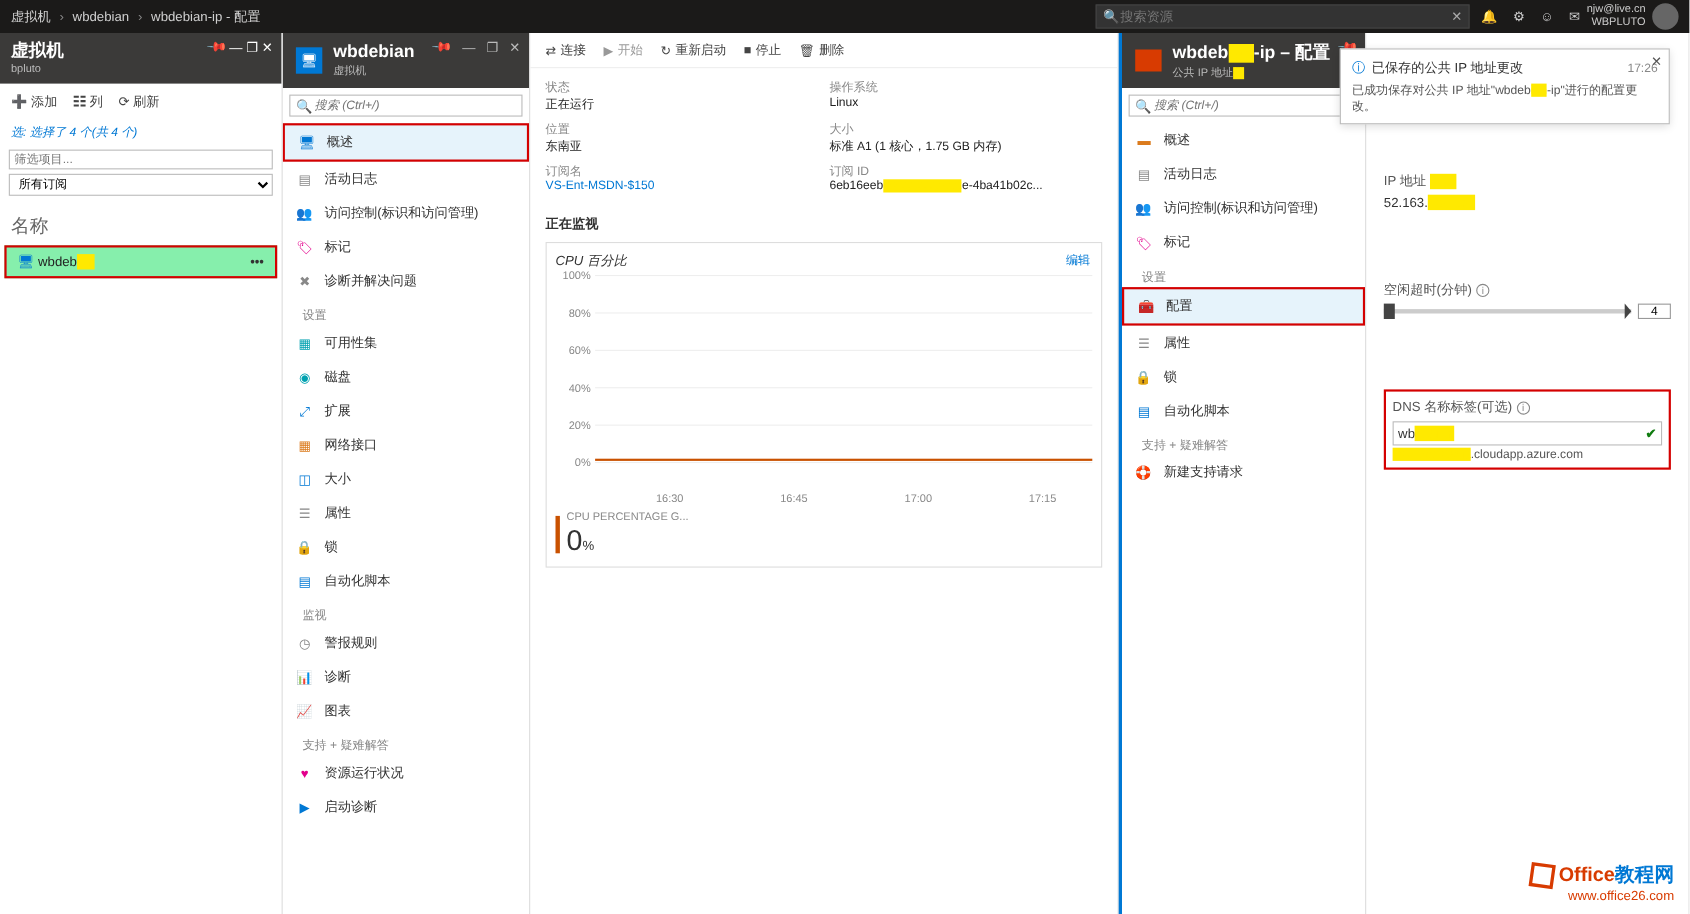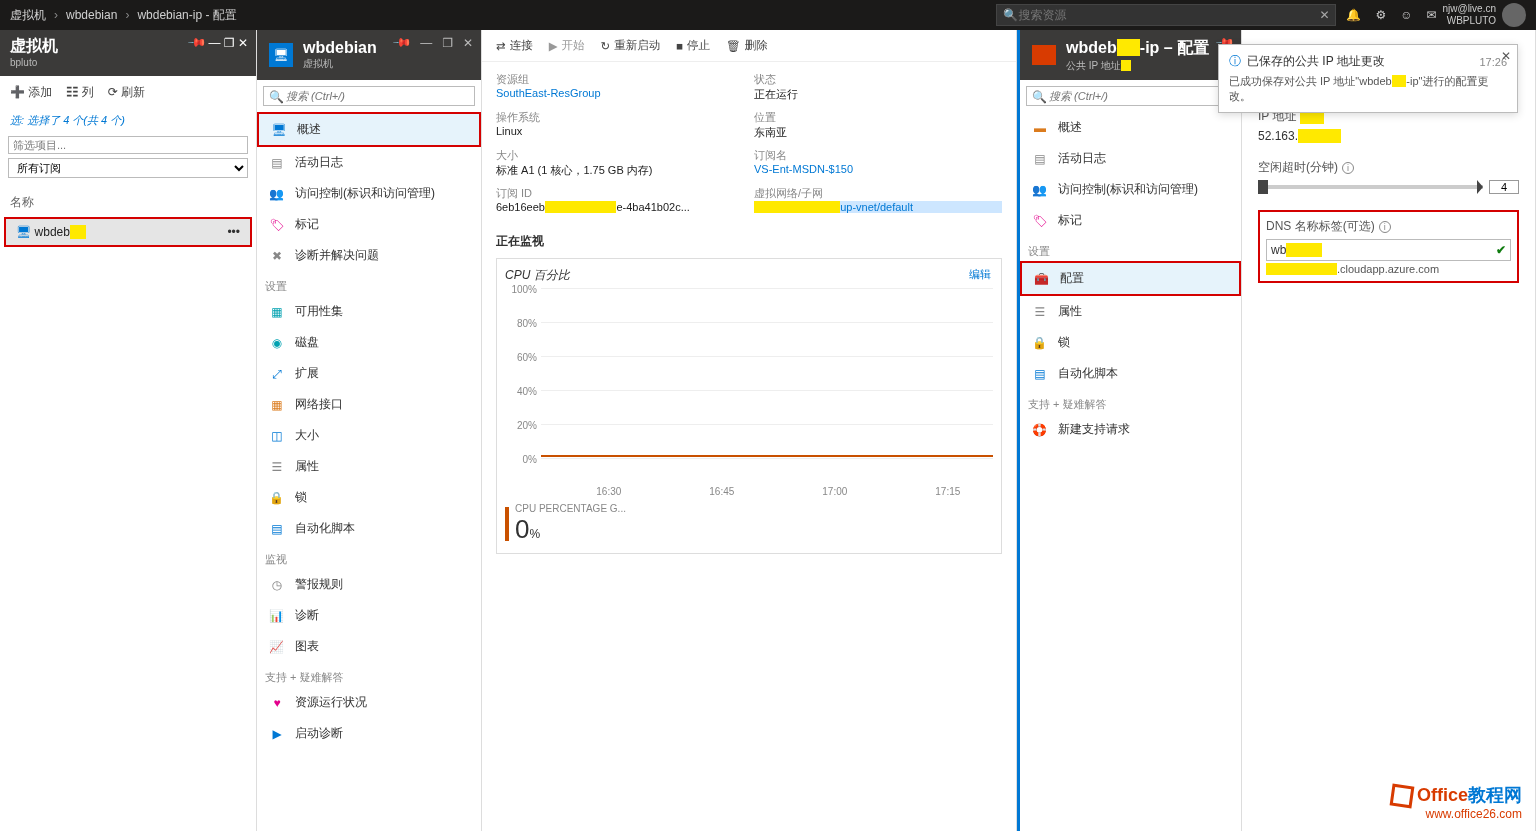--- a/index.html
+++ b/index.html
@@ -15,50 +15,50 @@
 .user-block { text-align: right; font-size: 10px; line-height: 12px; color: #ccc; margin-left: 6px; }
 .avatar { width: 24px; height: 24px; border-radius: 50%; background: #666; margin-left: 6px; }
 
 
 .panes { display: flex; height: calc(100% - 30px); }
 .pane { border-right: 1px solid #ddd; display: flex; flex-direction: column; overflow: hidden; }
 .pane1 { width: 257px; }
 .pane2 { width: 225px; }
 .pane3 { width: 535px; }
 .pane4 { width: 225px; border-left: 3px solid #0078d4; }
-.pane5 { flex: 1; }
+.pane5 { flex: 1; gap: 48px; }
 
 
 .blade-hdr { background: #3b3a39; color: #fff; height: 50px; display: flex; align-items: center; padding: 0 12px; position: relative; }
 .blade-hdr .icon-sq { width: 24px; height: 24px; background: #0078d4; margin-right: 10px; display:flex; align-items:center; justify-content:center; color:#fff; }
 .blade-hdr .icon-red { width: 24px; height: 20px; background: #d83b01; margin-right: 10px; }
 .blade-hdr h3 { font-size: 16px; font-weight: 600; color:#fff; }
 .blade-hdr .sub { font-size: 10px; color: #bbb; }
 .blade-hdr .wincontrols { position: absolute; right: 8px; top: 6px; display: flex; gap: 10px; color: #bbb; font-size: 12px; }
 .blade-hdr .wincontrols span { cursor: pointer; }
 
 
 .p1-header { background: #3b3a39; color: #fff; padding: 6px 10px 8px; }
 .p1-header h3 { font-size: 16px; font-weight: 600; color:#fff;}
 .p1-header .sub { font-size: 10px; color: #bbb; }
 .p1-toolbar { display: flex; gap: 14px; padding: 8px 10px; font-size: 12px; color: #444; }
 .p1-hint { color: #0078d4; padding: 4px 10px; font-size: 11px; font-style: italic; }
 .p1-filter { margin: 4px 8px; }
 .p1-filter input, .p1-filter select { width: 100%; border: 1px solid #bbb; padding: 2px 4px; font-size: 11px; margin-bottom: 4px; background:#fff; }
-.p1-colhdr { padding: 8px 10px 4px; color: #666; font-size: 12px; }
-.p1-item { display: flex; align-items: center; justify-content: space-between; padding: 6px 10px; background: #e5e5e5; border: 2.5px solid #d40000; margin: 2px 4px; }
+.p1-colhdr { padding: 8px 10px 4px; color: #666; font-size: 17px; }
+.p1-item { display: flex; align-items: center; justify-content: space-between; padding: 6px 10px; background: #86efac; border: 2.5px solid #d40000; margin: 2px 4px; }
 .p1-item .name { color: #222; }
 .yh { background: #ffe900; color: #ffe900; }
 
 
 .p2-search { padding: 6px; }
 .p2-search input { width: 100%; border: 1px solid #bbb; padding: 3px 6px 3px 22px; font-size: 11px; font-style: italic; color:#888; }
 .p2-search .wrap { position: relative; }
 .p2-search .mag { position: absolute; left: 6px; top: 4px; color: #888; }
-.p2-section { padding: 8px 8px 2px; color: #888; font-size: 11px; text-transform: none; }
+.p2-section { padding: 8px 18px 2px; color: #888; font-size: 11px; text-transform: none; }
 .p2-item { display: flex; align-items: center; gap: 10px; padding: 7px 12px; font-size: 12px; color: #323232; cursor: pointer; }
 .p2-item.active { background: #e6f3fb; border: 2.5px solid #d40000; }
 .p2-item .ico { width: 16px; text-align: center; color: #0078d4; }
 .p2-item .ico.pink { color: #e3008c; }
 .p2-item .ico.teal { color: #00a1b0; }
 .p2-item .ico.gray { color: #888; }
 .p2-item .ico.orange { color: #db7b1d; }
 
 
 .p3-toolbar { display: flex; gap: 16px; padding: 8px 14px; font-size: 11.5px; color: #444; border-bottom: 1px solid #eee; align-items:center; }
@@ -287,24 +287,20 @@
     <div class="p3-toolbar">
       <span>⇄ <span>连接</span></span>
       <span style="color:#999">▶ <span>开始</span></span>
       <span>↻ <span>重新启动</span></span>
       <span>■ <span>停止</span></span>
       <span>🗑 <span>删除</span></span>
     </div>
     <div class="p3-overview">
       <div class="p3-grid">
         <div class="p3-cell">
-            <div class="lbl">资源组</div>
-            <div class="val link">SouthEast-ResGroup</div>
-          </div>
-        <div class="p3-cell">
             <div class="lbl">状态</div>
             <div class="val">正在运行</div>
           </div>
         <div class="p3-cell">
             <div class="lbl">操作系统</div>
             <div class="val">Linux</div>
           </div>
         <div class="p3-cell">
             <div class="lbl">位置</div>
             <div class="val">东南亚</div>
@@ -313,24 +309,20 @@
             <div class="lbl">大小</div>
             <div class="val">标准 A1 (1 核心，1.75 GB 内存)</div>
           </div>
         <div class="p3-cell">
             <div class="lbl">订阅名</div>
             <div class="val link">VS-Ent-MSDN-$150</div>
           </div>
         <div class="p3-cell">
             <div class="lbl">订阅 ID</div>
             <div class="val"><span>6eb16eeb</span><span class="yh">-xxxx-xxxx-xxx</span><span>e-4ba41b02c...</span></div>
-          </div>
-        <div class="p3-cell">
-            <div class="lbl">虚拟网络/子网</div>
-            <div class="val link sel-blue"><span class="yh" style="color:rgba(0,0,0,0)">SouthEast-ResGr</span><span>up-vnet/default</span></div>
           </div>
       </div>
     </div>
     <div class="p3-monitor">
       <h5>正在监视</h5>
       <div class="chartbox">
         <div class="title">CPU 百分比</div>
         <div class="edit">编辑</div>
         <div class="chart-area">
           <div class="ylab" style="top:-4px">100%</div>

